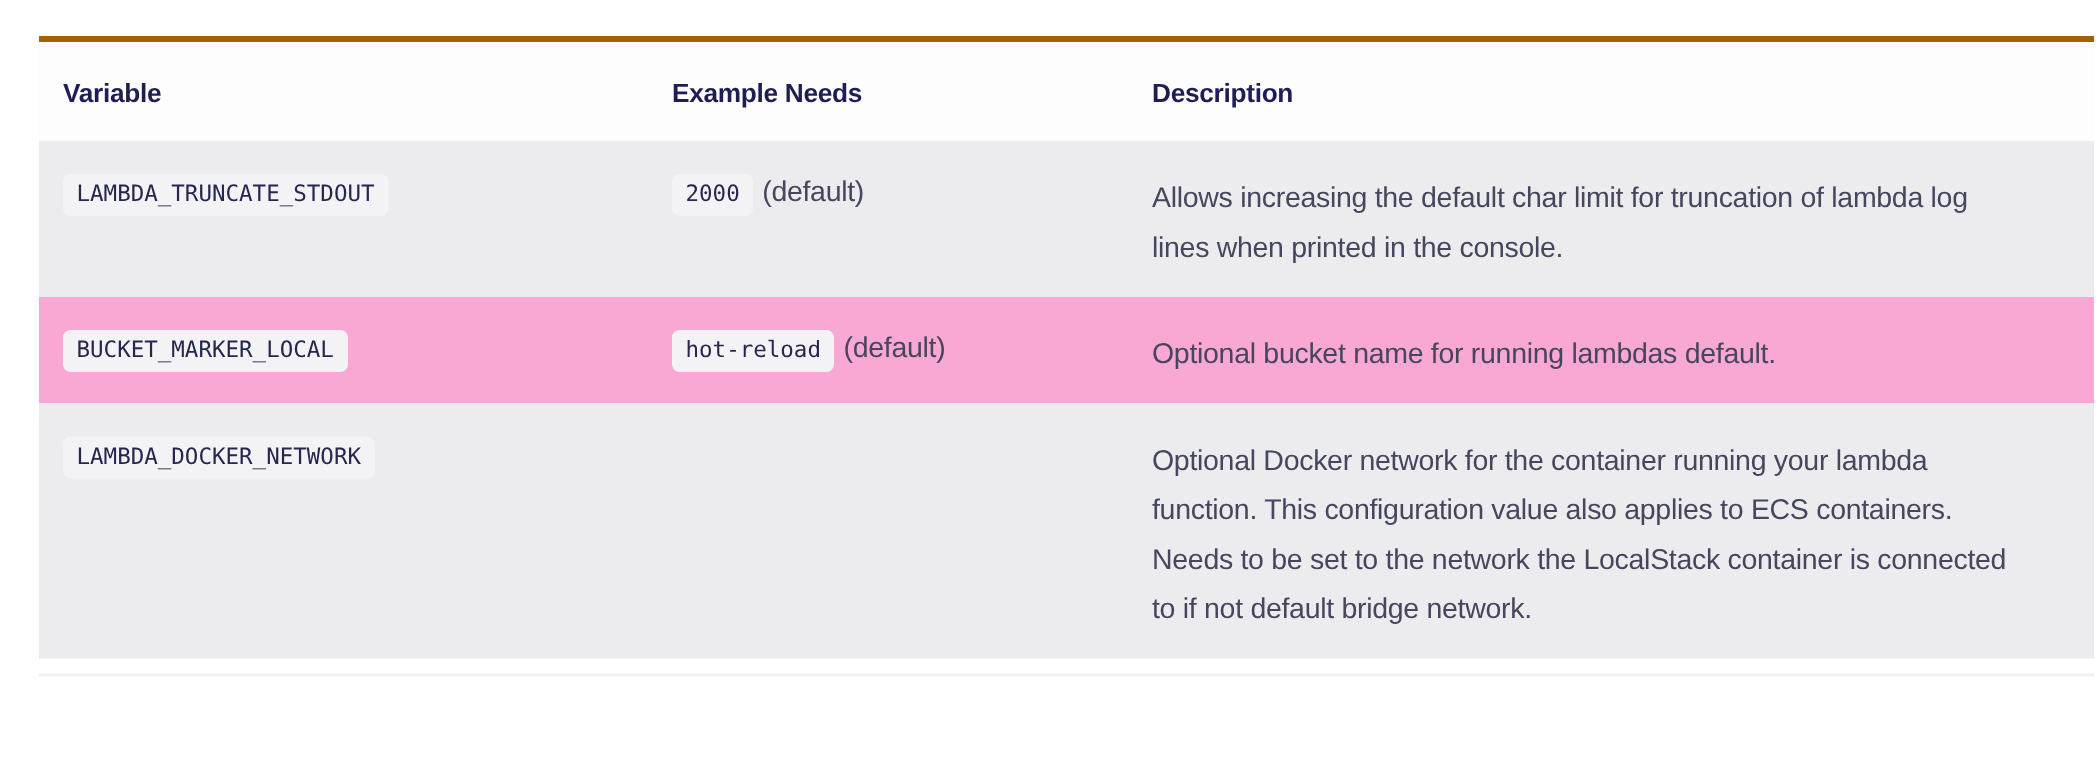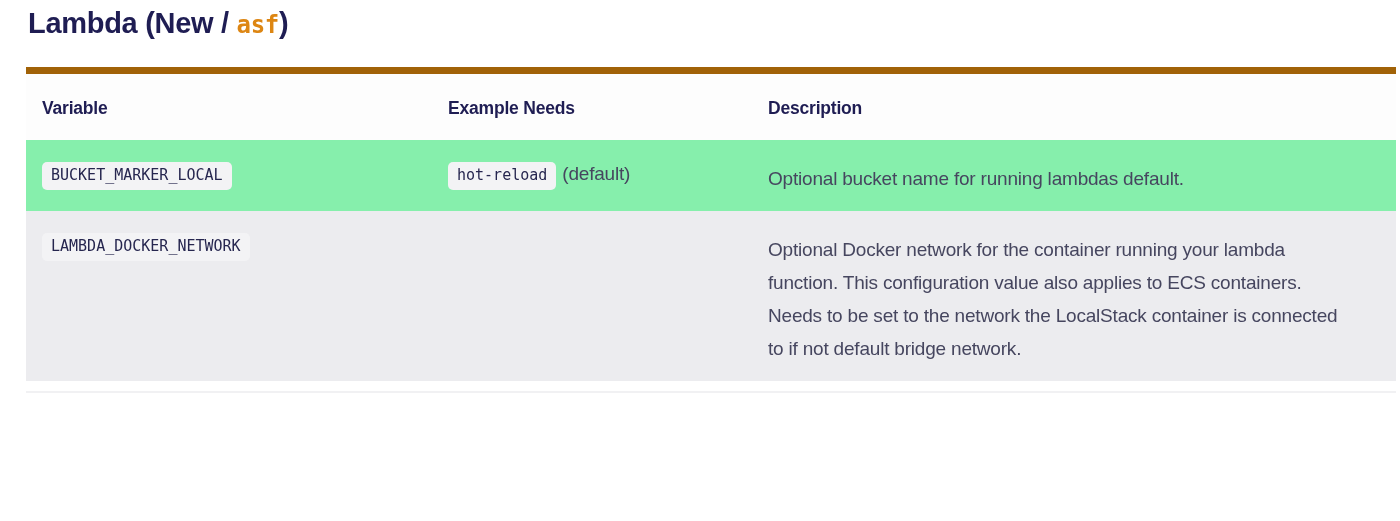--- a/index.html
+++ b/index.html
@@ -26,41 +26,41 @@
     letter-spacing: -0.3px;
   }
   .title-code {
     font-family: "DejaVu Sans Mono", monospace;
     font-size: 24px;
     font-weight: 700;
     color: #dd8613;
   }
   .table-wrap {
     margin: 24px 4px 0 26px;
-    border-top: 7px solid #a16207;
+    border-top: 4px solid #a16207;
   }
   table.config-table {
     width: 100%;
     border-collapse: collapse;
     table-layout: fixed;
   }
   col.c1 { width: 406px; }
   col.c2 { width: 320px; }
   thead th {
     text-align: left;
     font-size: 17.5px;
     line-height: 20px;
     font-weight: 700;
     color: #1f1d53;
     letter-spacing: -0.2px;
     background: #fdfdfd;
     padding: 24px 16px 22px 16px;
   }
   tbody tr.row-stripe { background: #ececef; }
-  tbody tr.row-plain  { background: #86efac; }
+  tbody tr.row-plain  { background: #f9a8d4; }
   tbody td {
     vertical-align: top;
     padding: 22px 40px 16px 16px;
   }
   tbody td.desc-cell { padding-right: 56px; }
   .chip {
     display: inline-block;
     background: #f3f3f5;
     border-radius: 5px;
     padding: 4px 9px 5px 9px;
@@ -86,37 +86,47 @@
     margin: 10px 4px 0 26px;
     height: 2px;
     background: #f1f1f3;
   }
 </style>
 </head>
 <body>
 
 <div class="page">
 
-  <h2 class="page-title"><span>Lambda (New / </span><span class="title-code">asf</span><span>)</span></h2>
 
   <div class="table-wrap">
     <table class="config-table">
       <colgroup>
           <col class="c1">
           <col class="c2">
           <col class="c3">
         </colgroup>
       <thead>
         <tr>
           <th>Variable</th>
           <th>Example Needs</th>
           <th>Description</th>
         </tr>
       </thead>
       <tbody>
+        <tr class="row-stripe">
+          <td>
+            <span class="chip">LAMBDA_TRUNCATE_STDOUT</span>
+          </td>
+          <td>
+            <span class="chip">2000</span><span class="example-suffix">(default)</span>
+          </td>
+          <td class="desc-cell">
+            <div class="desc-text">Allows increasing the default char limit for truncation of lambda log lines when printed in the console.</div>
+          </td>
+        </tr>
         <tr class="row-plain">
           <td>
             <span class="chip">BUCKET_MARKER_LOCAL</span>
           </td>
           <td>
             <span class="chip">hot-reload</span><span class="example-suffix">(default)</span>
           </td>
           <td class="desc-cell">
             <div class="desc-text">Optional bucket name for running lambdas default.</div>
           </td>

